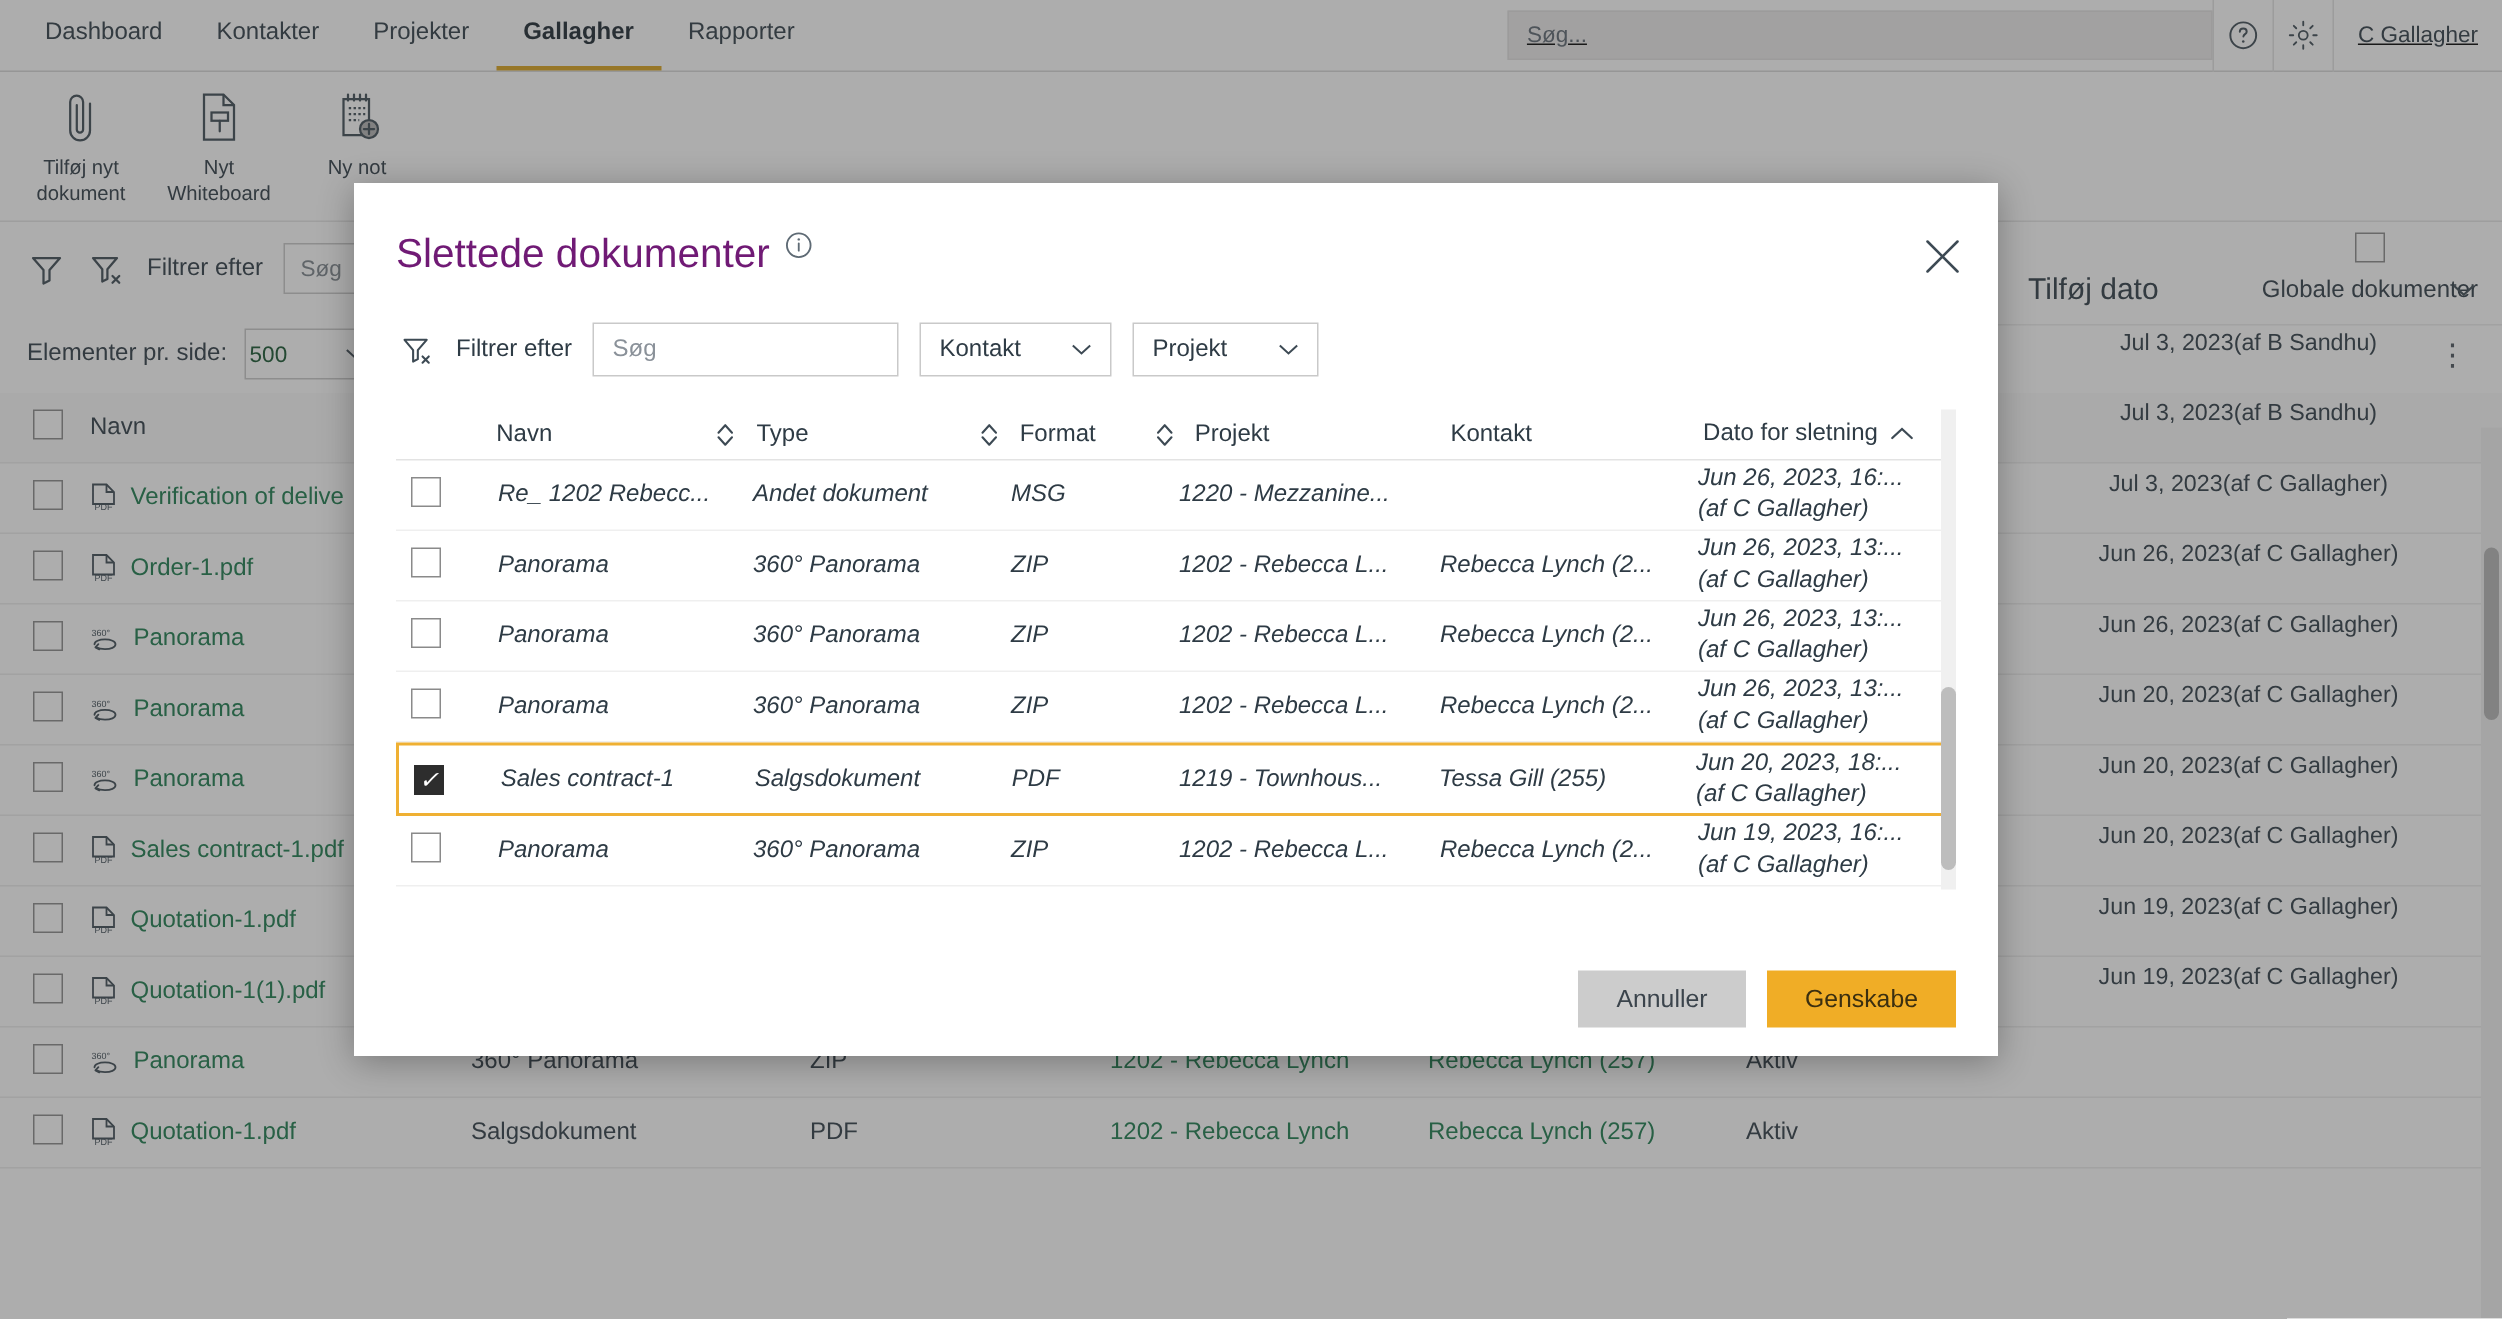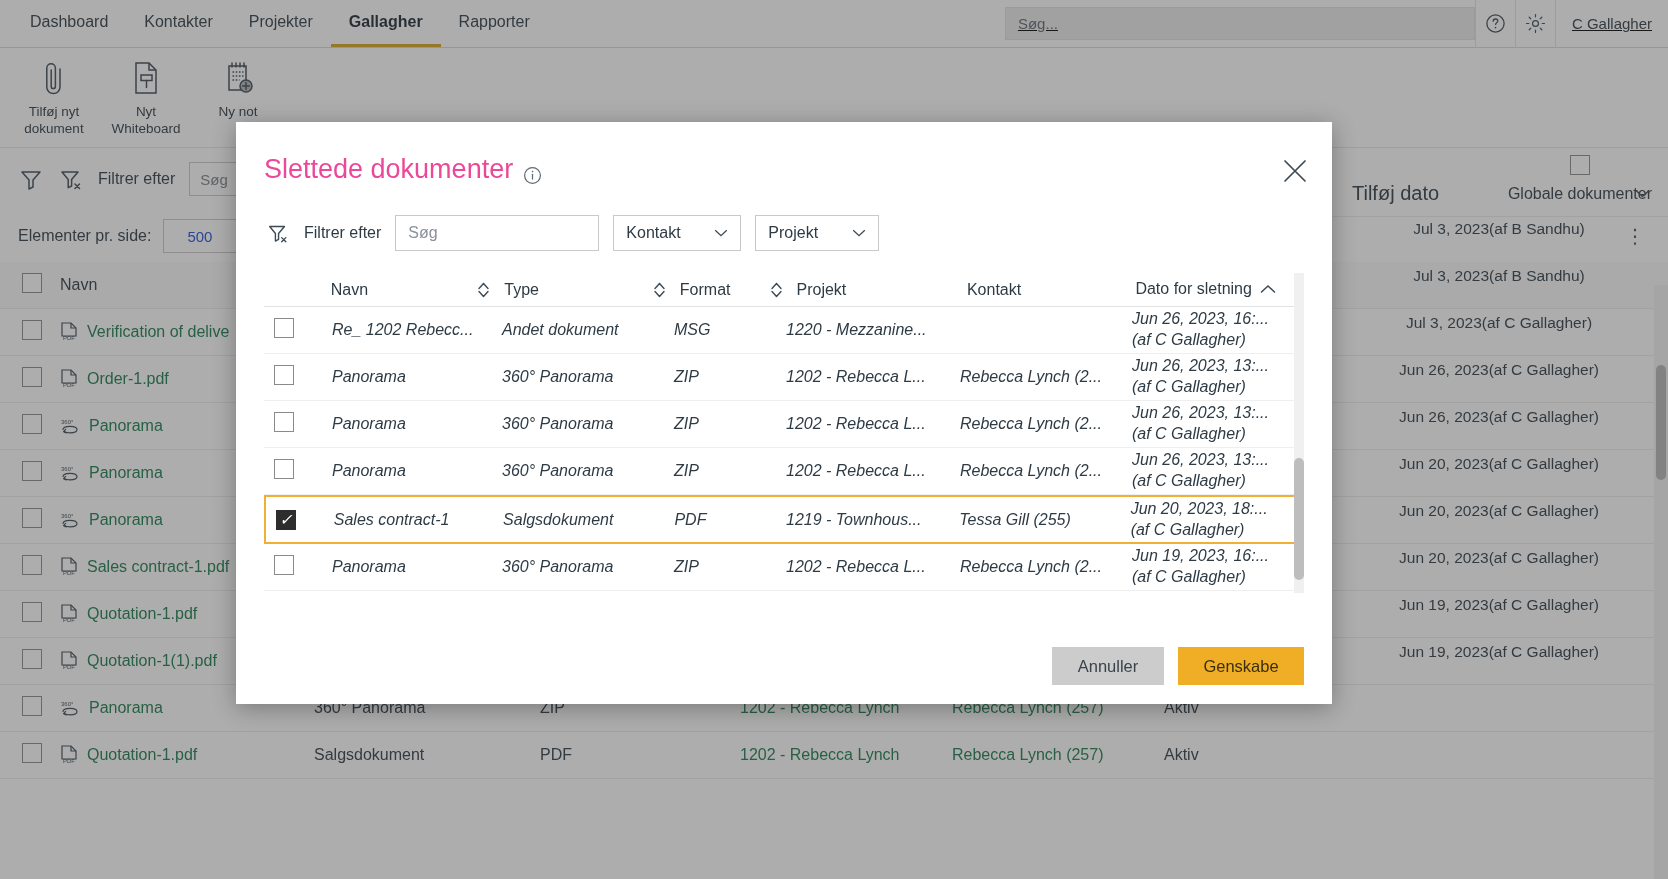--- a/index.html
+++ b/index.html
@@ -54,21 +54,21 @@
   
   .filterbar { height: 62px; display: flex; align-items: center; padding-left: 18px; gap: 14px; }
   .filter-label { font-size: 16px; color: #2e3b45; }
   .filter-search {
     width: 260px; height: 34px; border: 1px solid #c8c8c8; background: #fff;
     display: flex; align-items: center; padding: 0 10px; font-size: 15px; color: #7b838a;
   }
   .sel {
     height: 34px; border: 1px solid #c8c8c8; background: #fff;
     display: flex; align-items: center; justify-content: space-between;
-    padding: 0 23px; font-size: 15px; color: #1d4ed8; gap: 10px;
+    padding: 0 2px; font-size: 15px; color: #14532d; gap: 10px;
   }
   .glob-wrap { margin-left: auto; display: flex; flex-direction: column;
                align-items: center; padding-right: 16px; }
   .cb {
     width: 20px; height: 20px; border: 1px solid #8a8a8a; background: #fff;
     display: inline-block; flex: none;
   }
   .cb.checked { background: #2d2d2d; border-color: #2d2d2d;
     display: flex; align-items: center; justify-content: center; color: #fff; }
 
@@ -107,22 +107,22 @@
 
   
   .dim { position: absolute; inset: 0; background: rgba(60,60,60,0.42); }
 
   
   .modal {
     position: absolute; left: 236px; top: 122px; width: 1096px; height: 582px;
     background: #ffffff; box-shadow: 0 4px 22px rgba(0,0,0,0.30);
   }
   .modal-title {
-    display: flex; align-items: flex-end; gap: 10px;
-    padding: 32px 0 0 28px; font-size: 27px; color: #ec4899; font-weight: normal;
+    display: flex; align-items: flex-start; gap: 10px;
+    padding: 32px 0 0 28px; font-size: 27px; color: #701a75; font-weight: normal;
   }
   .close-x { position: absolute; right: 24px; top: 36px; cursor: pointer; }
 
   .m-filterbar { display: flex; align-items: center; gap: 14px; padding: 30px 0 0 30px; }
   .m-filter-label { font-size: 16px; color: #2e3b45; }
   .m-search {
     width: 204px; height: 36px; border: 1px solid #c9c9c9; background: #fff;
     display: flex; align-items: center; padding: 0 12px; font-size: 16px; color: #8a9199;
   }
   .m-sel {

